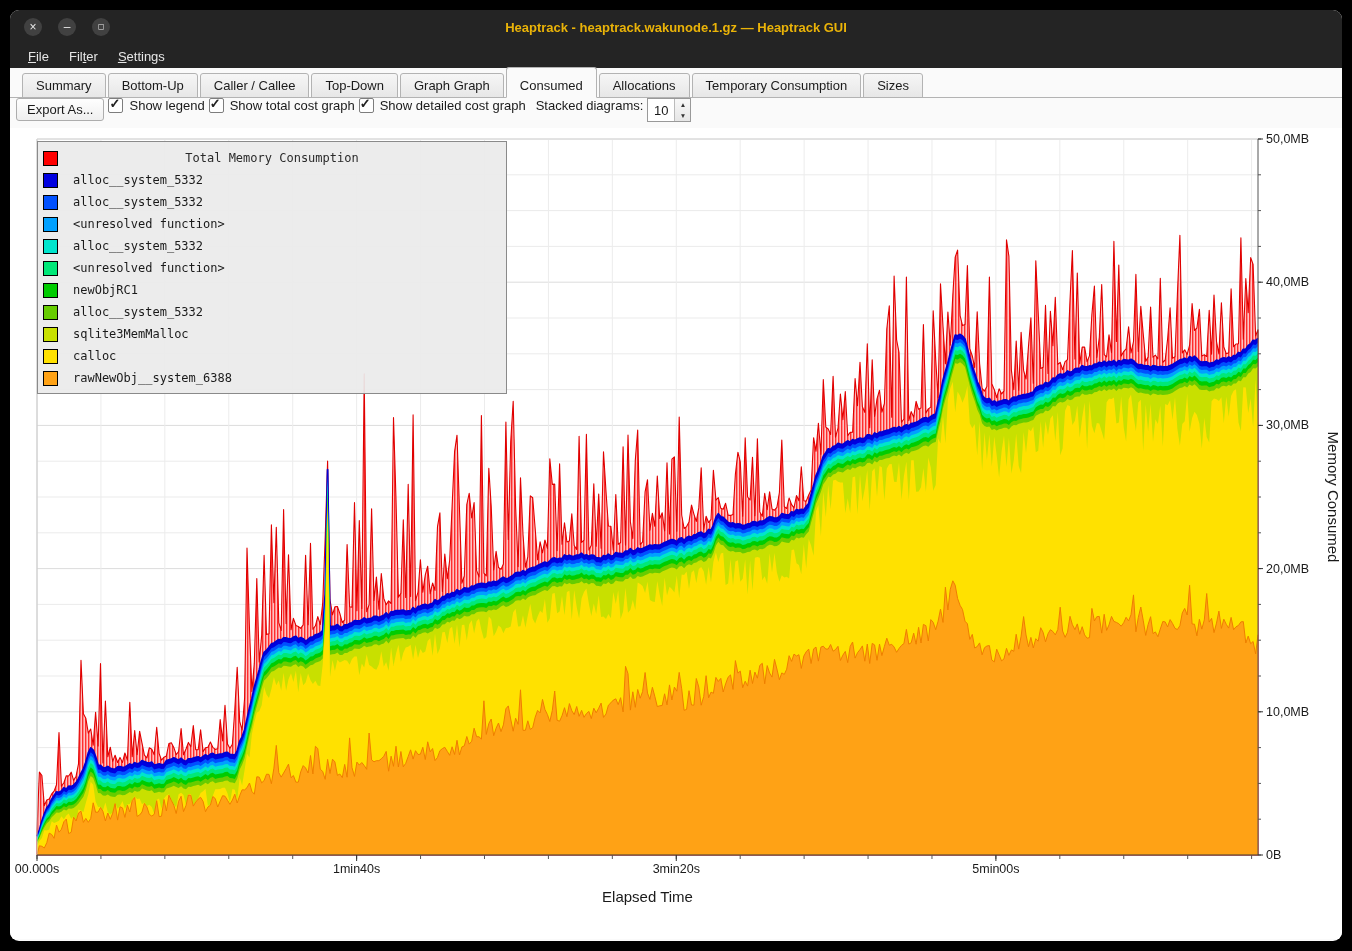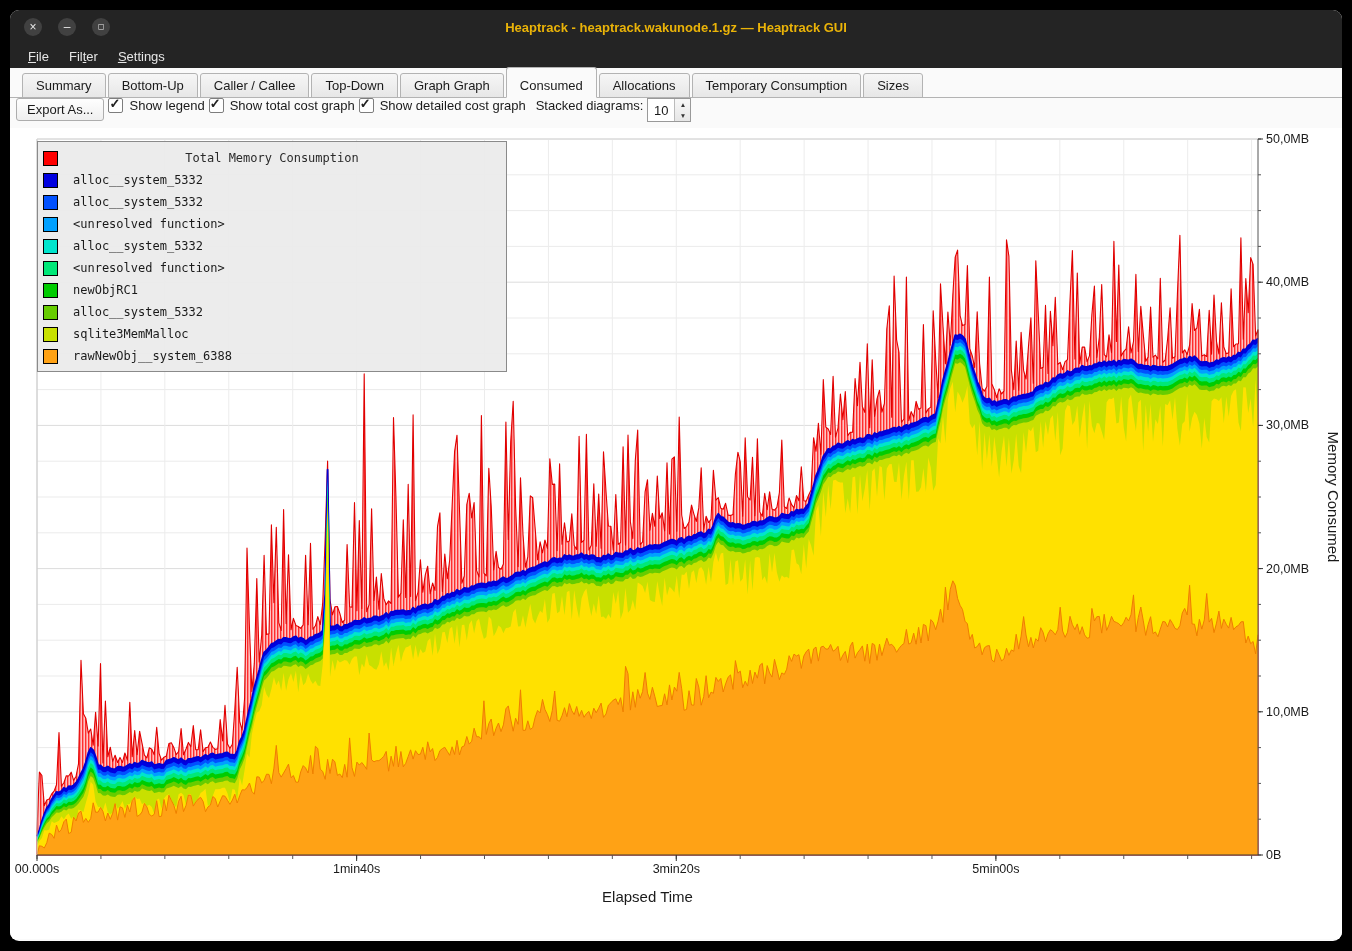--- a/index.html
+++ b/index.html
@@ -269,19 +269,23 @@
         </div>
       <div class="lg-row">
           <span class="sw" style="background: rgb(102, 204, 0);"></span>
           <span class="lg-label">alloc__system_5332</span>
         </div>
       <div class="lg-row">
           <span class="sw" style="background: rgb(200, 224, 0);"></span>
           <span class="lg-label">sqlite3MemMalloc</span>
         </div>
       <div class="lg-row">
+          <span class="sw" style="background: rgb(255, 225, 0);"></span>
+          <span class="lg-label">calloc</span>
+        </div>
+      <div class="lg-row">
           <span class="sw" style="background: rgb(255, 162, 21);"></span>
           <span class="lg-label">rawNewObj__system_6388</span>
         </div>
     </div>
   </div>
 
 </div>
 
 </body></html>

